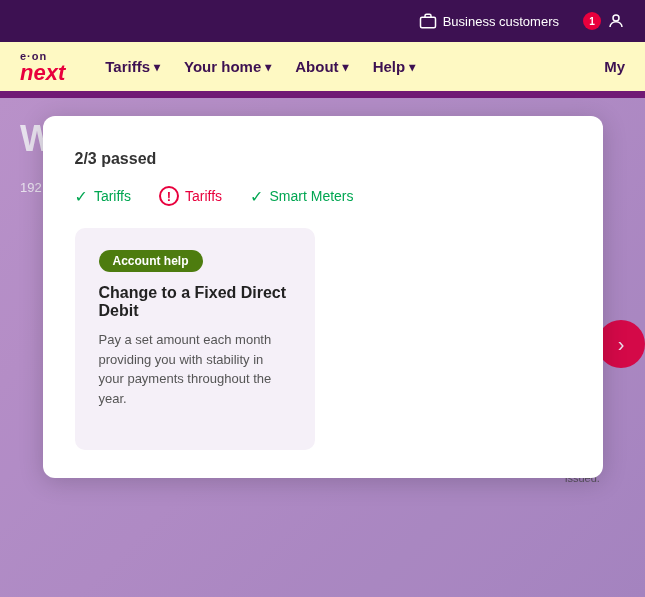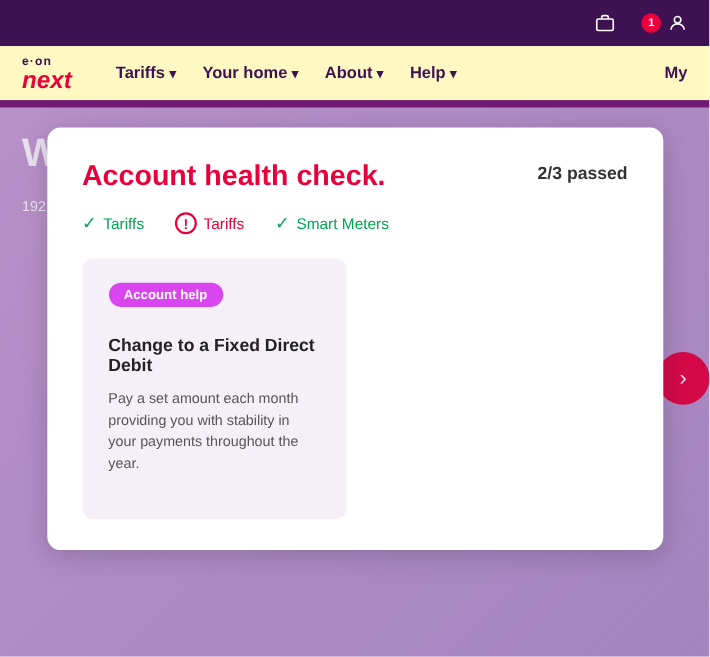--- a/index.html
+++ b/index.html
@@ -234,28 +234,28 @@
     }
 
     
     .card {
       background: #f5f0f8;
       border-radius: 10px;
       padding: 22px 24px;
       width: 240px;
     }
     .card-badge {
-      background: #d946ef;
+      background: #4d7c0f;
       color: white;
       border-radius: 20px;
       padding: 4px 14px;
       font-size: 12px;
       font-weight: 600;
       display: inline-block;
-      margin-bottom: 27px;
+      margin-bottom: 12px;
     }
     .card-title {
       font-size: 16px;
       font-weight: bold;
       color: #222;
       margin-bottom: 10px;
     }
     .card-desc {
       font-size: 13px;
       color: #555;
@@ -275,20 +275,21 @@
   </style>
 </head>
 <body>
 
 <div class="top-bar">
   <div class="top-bar-item">
     <svg class="top-bar-icon" viewBox="0 0 24 24" fill="none" stroke="white" stroke-width="2">
       <rect x="2" y="7" width="20" height="14" rx="2"></rect>
       <path d="M16 7V5a2 2 0 0 0-2-2h-4a2 2 0 0 0-2 2v2"></path>
     </svg>
+    <span>Business customers</span>
   </div>
   <div class="top-bar-item">
     <div class="notification-badge">1</div>
     <svg class="top-bar-icon" viewBox="0 0 24 24" fill="none" stroke="white" stroke-width="2">
       <circle cx="12" cy="8" r="4"></circle>
       <path d="M4 20c0-4 3.6-7 8-7s8 3 8 7"></path>
     </svg>
   </div>
 </div>
 
@@ -328,21 +329,20 @@
 <div class="orange-circle">›</div>
 
 <div class="right-text-block">
   <div style="font-weight:600;font-size:11px;margin-bottom:4px;">t paym</div>
   <div style="font-size:11px;color:#555;">payme<br>ment is<br>s after<br>issued.</div>
 </div>
 
 <div class="modal-overlay">
   <div class="modal">
     <div class="modal-header">
-      <div class="modal-title">Account health check.</div>
       <div class="modal-passed">2/3 passed</div>
     </div>
 
     <div class="check-items">
 
       <div class="check-item">
         <span class="check-icon-green">✓</span>
         <span class="check-green">Tariffs</span>
       </div>
 

